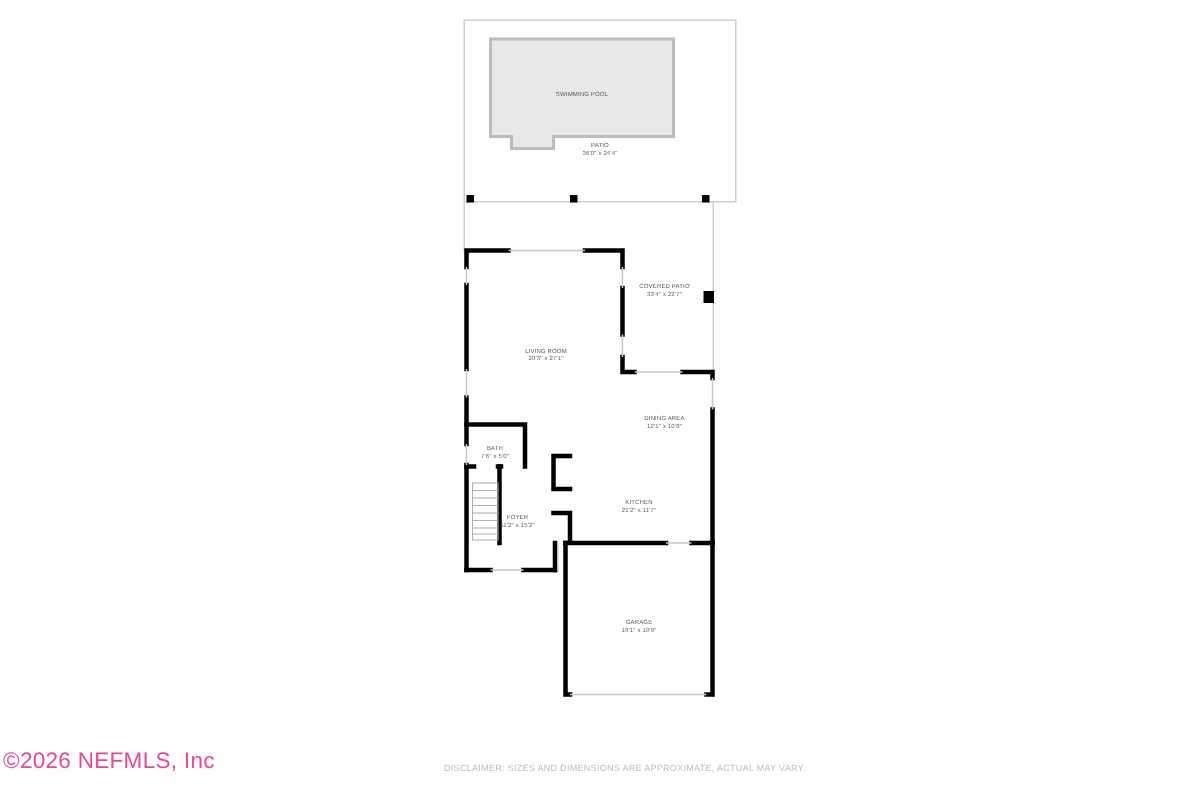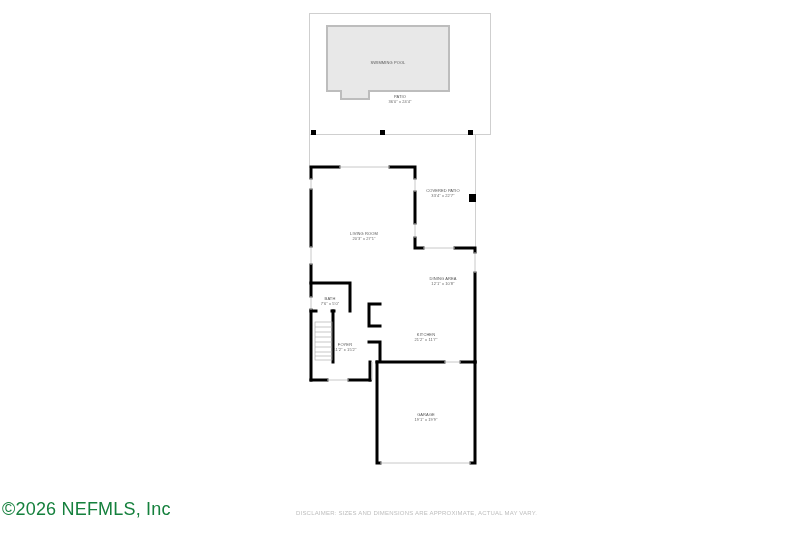--- a/index.html
+++ b/index.html
@@ -1,20 +1,20 @@
 <!DOCTYPE html>
 <html><head>
 <meta charset="utf-8">
 <style>
   html, body { margin:0; padding:0; background:#ffffff; }
   body { width:800px; height:533px; position:relative; overflow:hidden; font-family:"Liberation Sans", sans-serif; }
   #plan { position:absolute; left:0; top:0; width:800px; height:533px; }
   .room-label { position:absolute; text-align:center; color:#555; font-size:4px; line-height:5px; letter-spacing:0.1px; white-space:nowrap; transform:translateX(-50%); }
   .room-label .dim { color:#666; }
-  .watermark { position:absolute; left:2px; top:499px; font-size:18px; color:#15803d; letter-spacing:0.2px; }
+  .watermark { position:absolute; left:2px; top:499px; font-size:15px; color:#ec4899; letter-spacing:0.2px; }
   .disclaimer { position:absolute; left:296px; top:510px; font-size:6px; color:#bdbdbd; letter-spacing:0.2px; }
 </style>
 </head>
 <body>
 
 <svg id="plan" viewBox="0 0 800 533" xmlns="http://www.w3.org/2000/svg">
 
   <g>
     <rect x="309.5" y="13.5" width="181" height="121" fill="none" stroke="#cfcfcf" stroke-width="1"></rect>
   </g>

